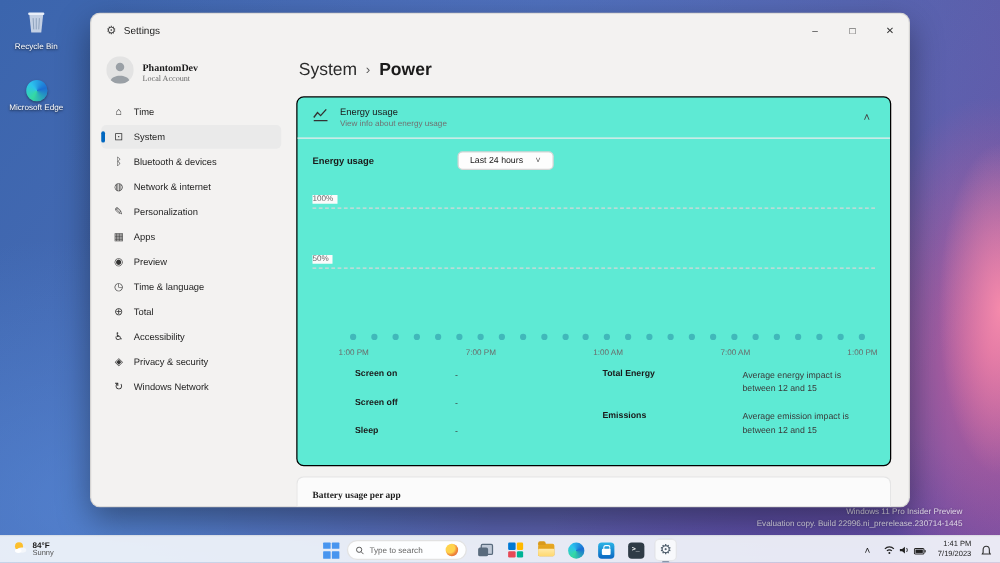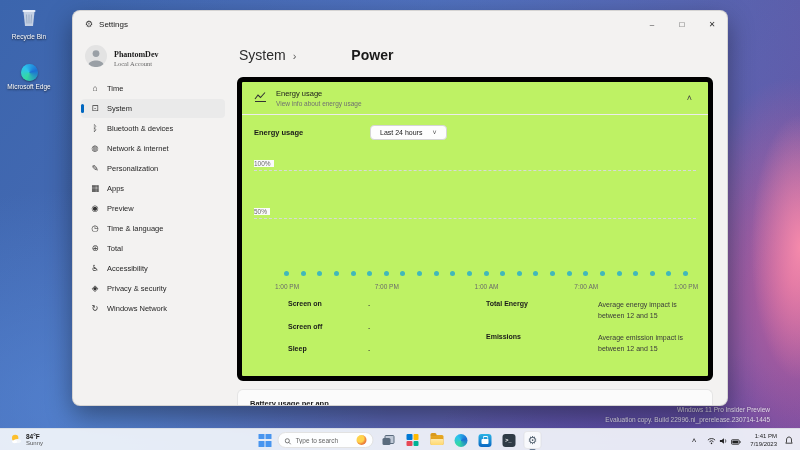--- a/index.html
+++ b/index.html
@@ -46,23 +46,23 @@
   .nav-item.selected{background:#eaeaea;}
   .nav-item.selected::before{content:"";position:absolute;left:0;top:5px;bottom:5px;width:2.5px;border-radius:2px;background:var(--accent);}
   .nav-ic{width:10px;text-align:center;font-size:8.5px;color:#333;line-height:1;}
   .nav-lb{font-size:7.5px;color:#1f1f1f;white-space:nowrap;}
 
   
   .content{flex:1;padding:0 14px 0 4px;position:relative;overflow:hidden;}
   .crumb{display:flex;align-items:center;gap:7px;margin:10px 0 14px 2px;}
   .crumb-root{font-size:14px;color:#2b2b2b;}
   .crumb-sep{font-size:11px;color:#5a5a5a;padding-top:1px;}
-  .crumb-cur{font-size:14px;font-weight:bold;color:#1a1a1a;margin-left:48px;}
-
-  .card{background:#bef264;border:5px solid #000000;border-radius:6px;}
+  .crumb-cur{font-size:14px;font-weight:bold;color:#1a1a1a;}
+
+  .card{background:#5eead4;border:1px solid #000000;border-radius:6px;}
   .card-head{display:flex;align-items:center;padding:7px 12px;}
   .ch-text{margin-left:9px;}
   .ch-title{font-size:7.5px;color:#1a1a1a;}
   .ch-sub{font-size:6.5px;color:#707070;margin-top:2px;}
   .ch-chevron{margin-left:auto;font-size:9px;color:#444;padding:0 4px;cursor:default;}
   .card-divider{height:1px;background:#ececec;}
   .card-body{padding:10px 12px 8px;}
   .eu-row{display:flex;align-items:center;}
   .eu-label{font-size:7.5px;font-weight:bold;color:#1a1a1a;width:116px;}
   .dd{display:inline-flex;align-items:center;gap:10px;border:1px solid #d5d5d5;background:#fdfdfd;border-radius:4px;padding:3px 9px;font-size:7px;color:#1a1a1a;cursor:default;}
@@ -82,21 +82,21 @@
 
   .stats{display:flex;margin-top:10px;padding-left:34px;}
   .stats-left{width:198px;flex-shrink:0;}
   .stats-right{flex:1;}
   .stat-row{display:flex;margin-bottom:12px;}
   .stat-label{font-size:7px;font-weight:bold;color:#1a1a1a;flex-shrink:0;}
   .stats-left .stat-label{width:80px;}
   .stats-right .stat-label{width:112px;}
   .stat-value{font-size:7px;color:#3a3a3a;max-width:130px;line-height:1.5;}
 
-  .card2{margin-top:8px;background:#fbfbfb;border:1px solid #e5e5e5;border-bottom:none;border-radius:6px 6px 0 0;padding:9px 12px 20px;}
+  .card2{margin-top:8px;background:#fbfbfb;border:1px solid #e5e5e5;border-bottom:none;border-radius:6px 6px 0 0;padding:9px 12px 20px;font-family:Liberation Serif, serif;}
   .bc-title{font-size:7.5px;font-weight:bold;color:#1a1a1a;}
 
   
   .watermark{position:absolute;right:30px;bottom:26px;text-align:right;color:rgba(255,255,255,.78);font-size:6.5px;line-height:1.45;z-index:1;text-shadow:0 0 2px rgba(0,0,0,.25);}
 
   
   .taskbar{position:absolute;left:0;right:0;bottom:0;height:22px;background:rgba(243,246,251,.92);border-top:1px solid rgba(0,0,0,.06);z-index:5;}
   .tb-weather{position:absolute;left:5px;top:0;height:22px;display:flex;align-items:center;gap:4px;padding:0 5px;border-radius:4px;cursor:default;}
   .w-temp{font-size:6.5px;color:#1a1a1a;font-weight:bold;line-height:1.2;}
   .w-cond{font-size:6px;color:#555;line-height:1.2;}

